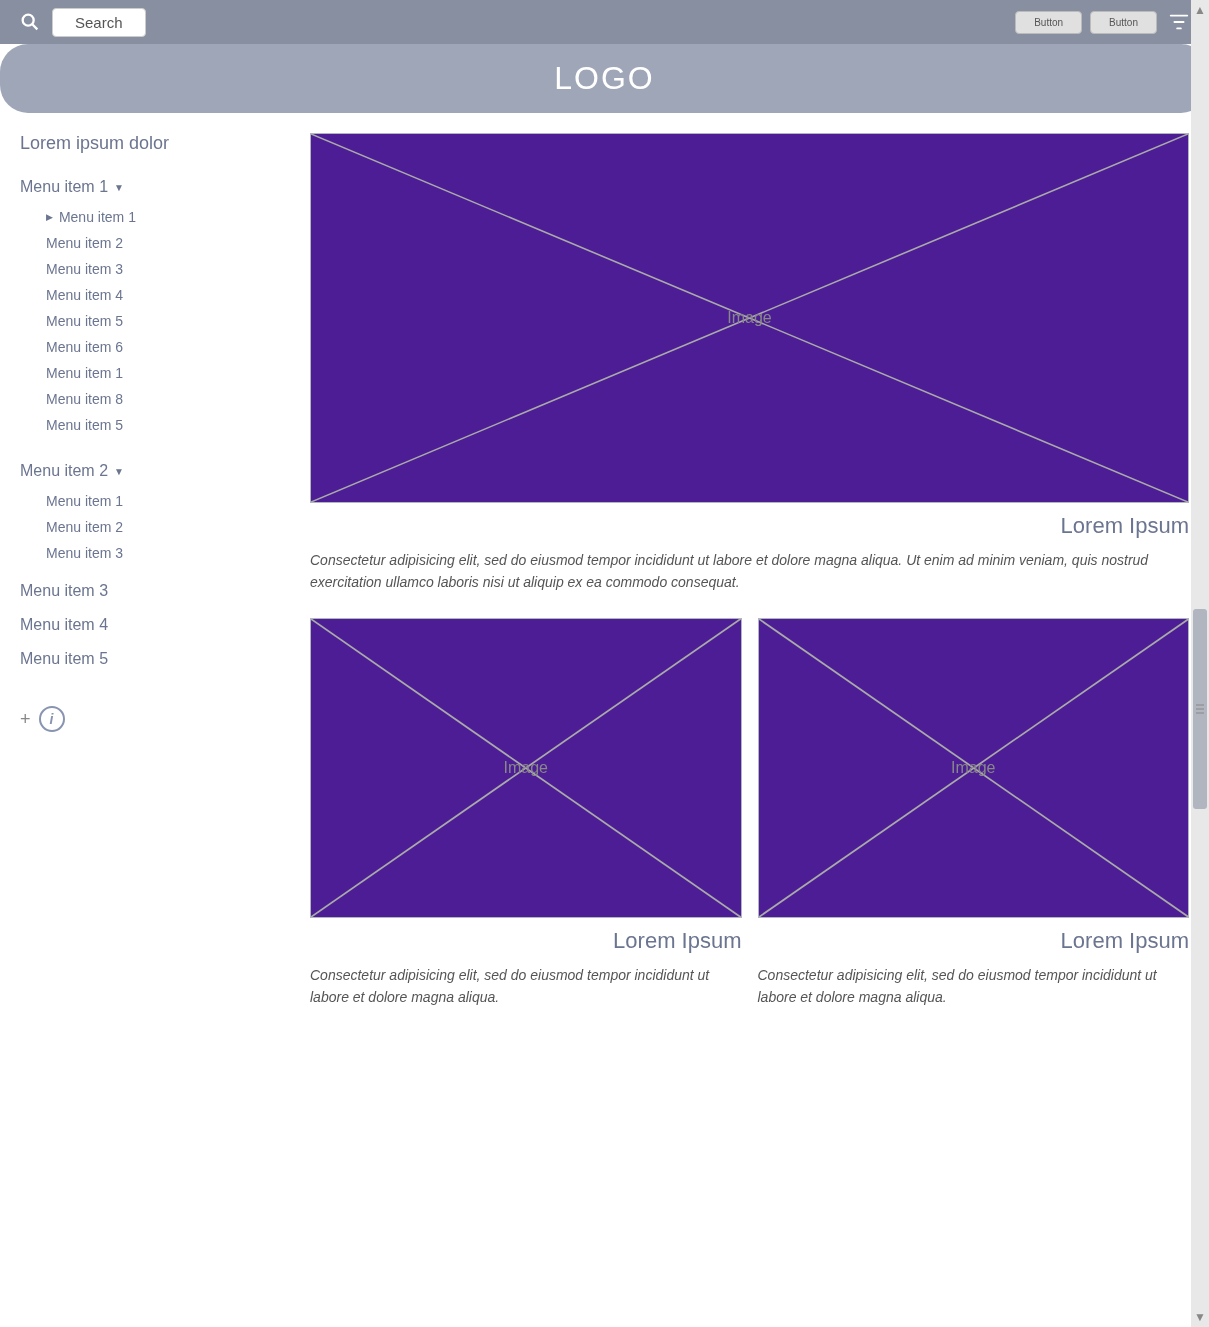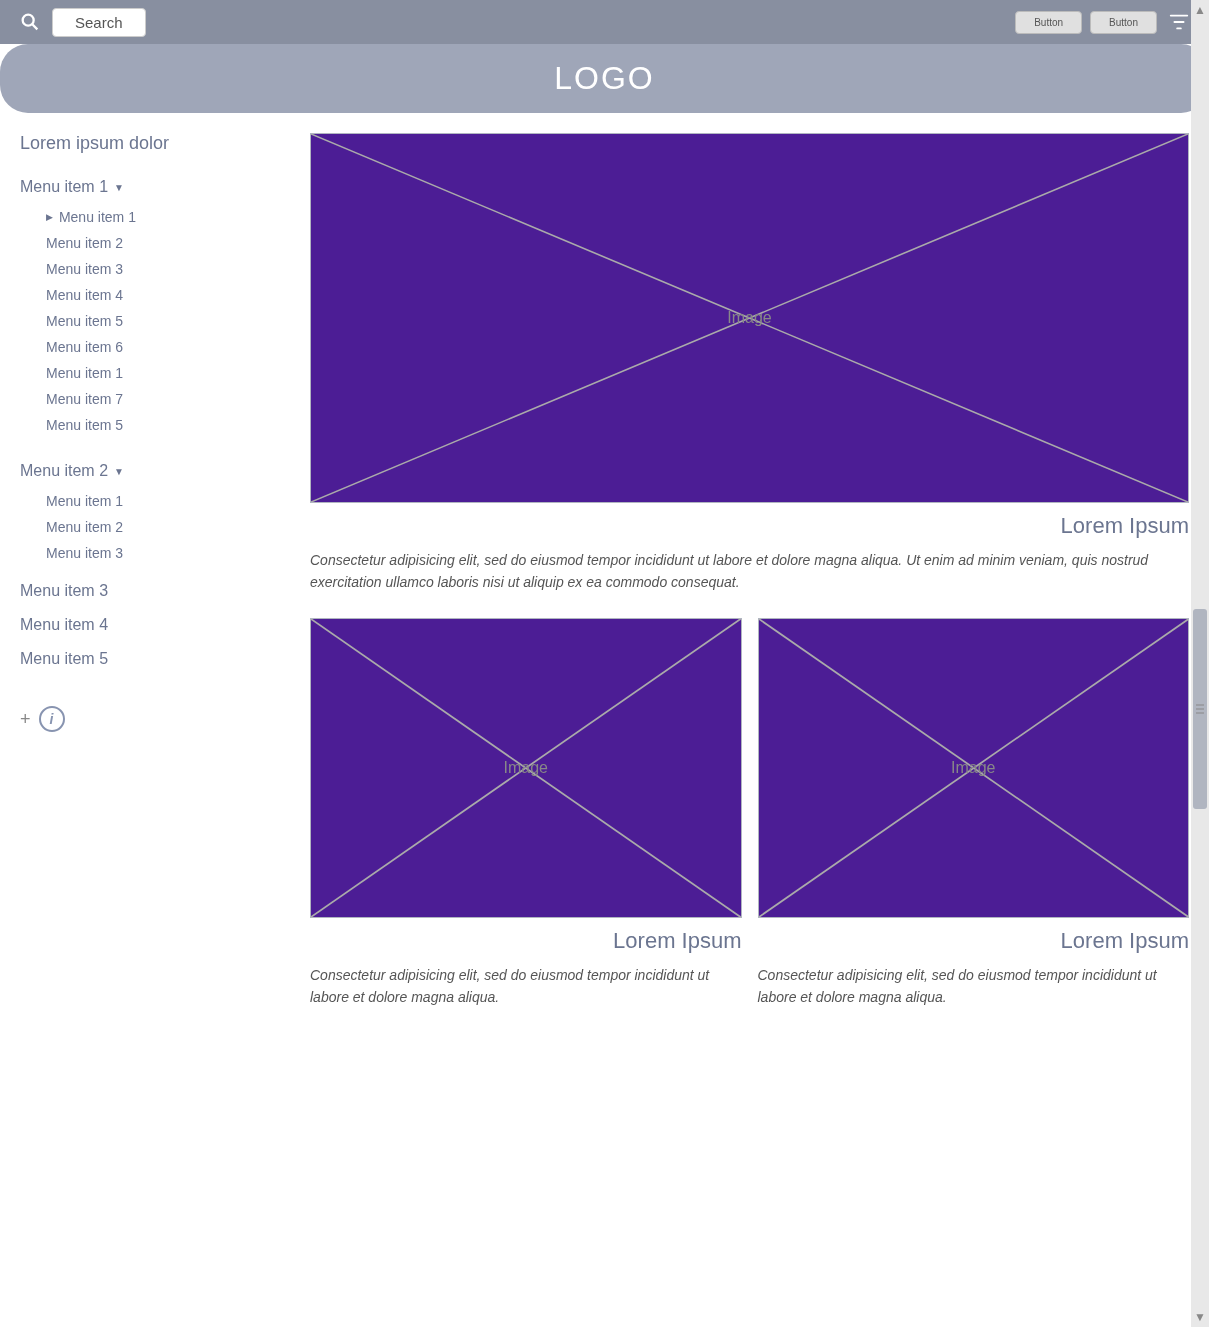--- a/index.html
+++ b/index.html
@@ -340,21 +340,21 @@
         <div class="menu-sub-item">
           <span>Menu item 5</span>
         </div>
         <div class="menu-sub-item">
           <span>Menu item 6</span>
         </div>
         <div class="menu-sub-item">
           <span>Menu item 1</span>
         </div>
         <div class="menu-sub-item">
-          <span>Menu item 7</span>
+          <span>Menu item 8</span>
         </div>
         <div class="menu-sub-item">
           <span>Menu item 5</span>
         </div>
       </div>
     </div>
 
     <div class="menu-group">
       <div class="menu-group-header">
         <span>Menu item 2</span>

